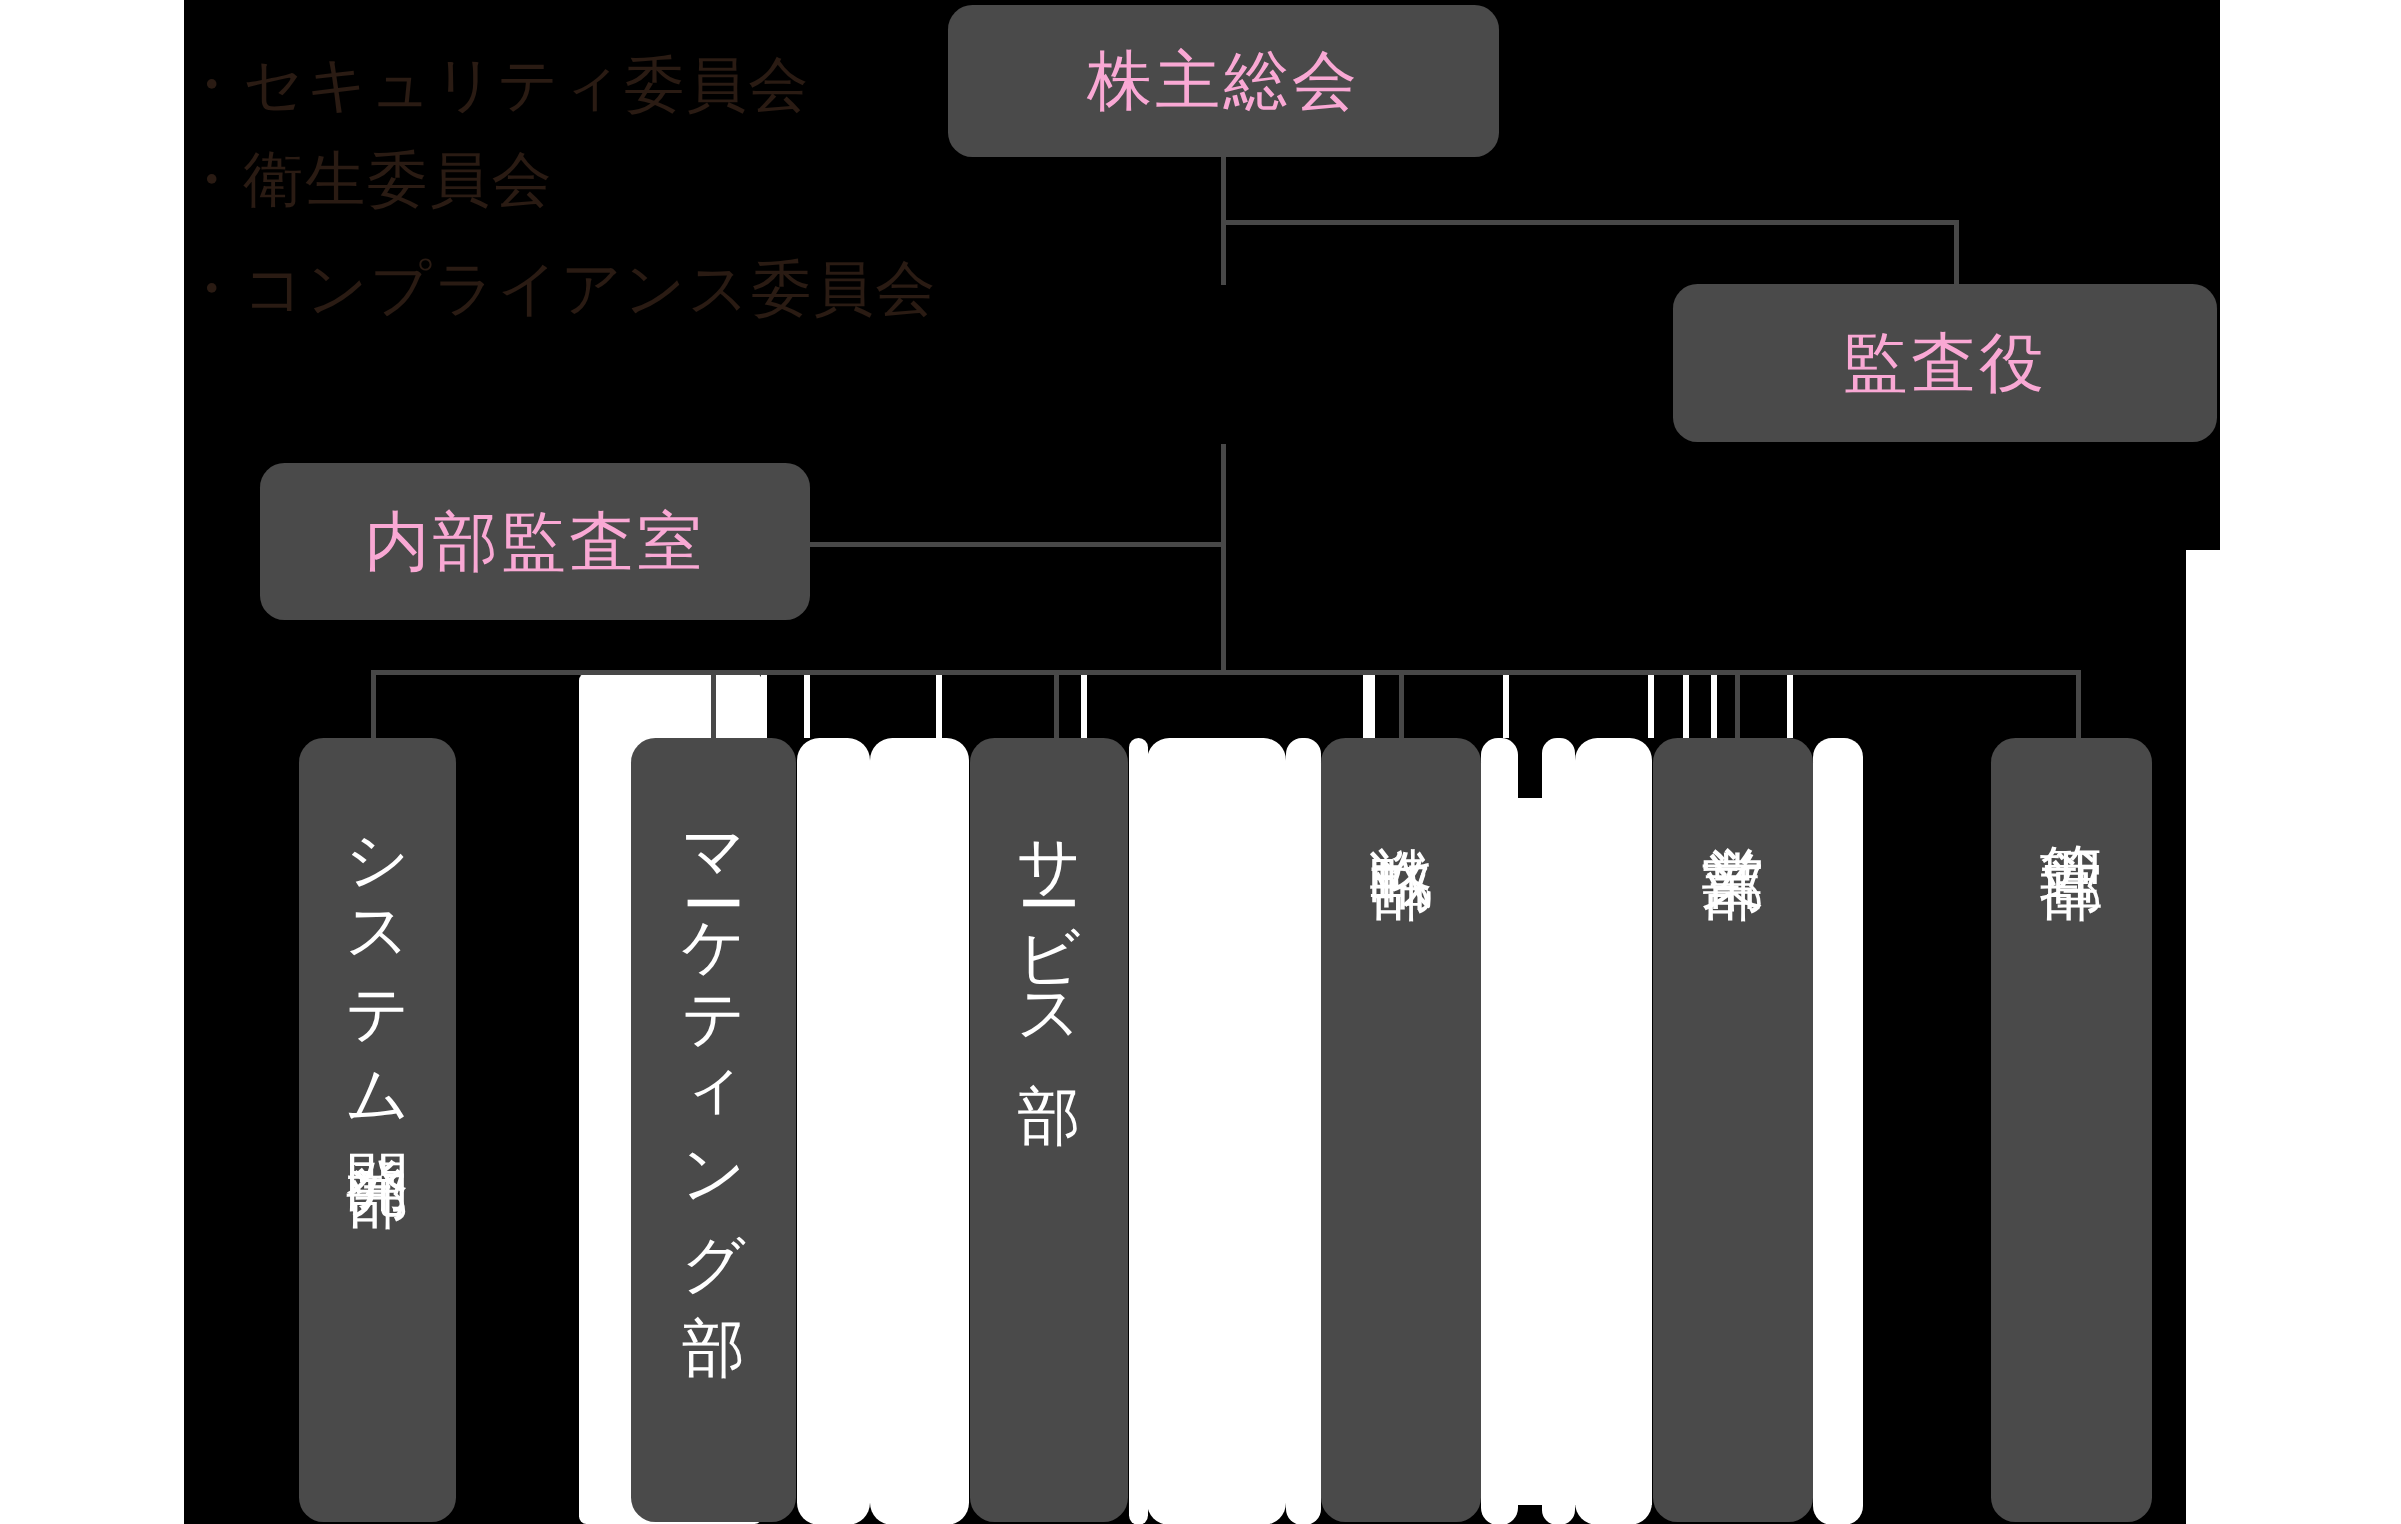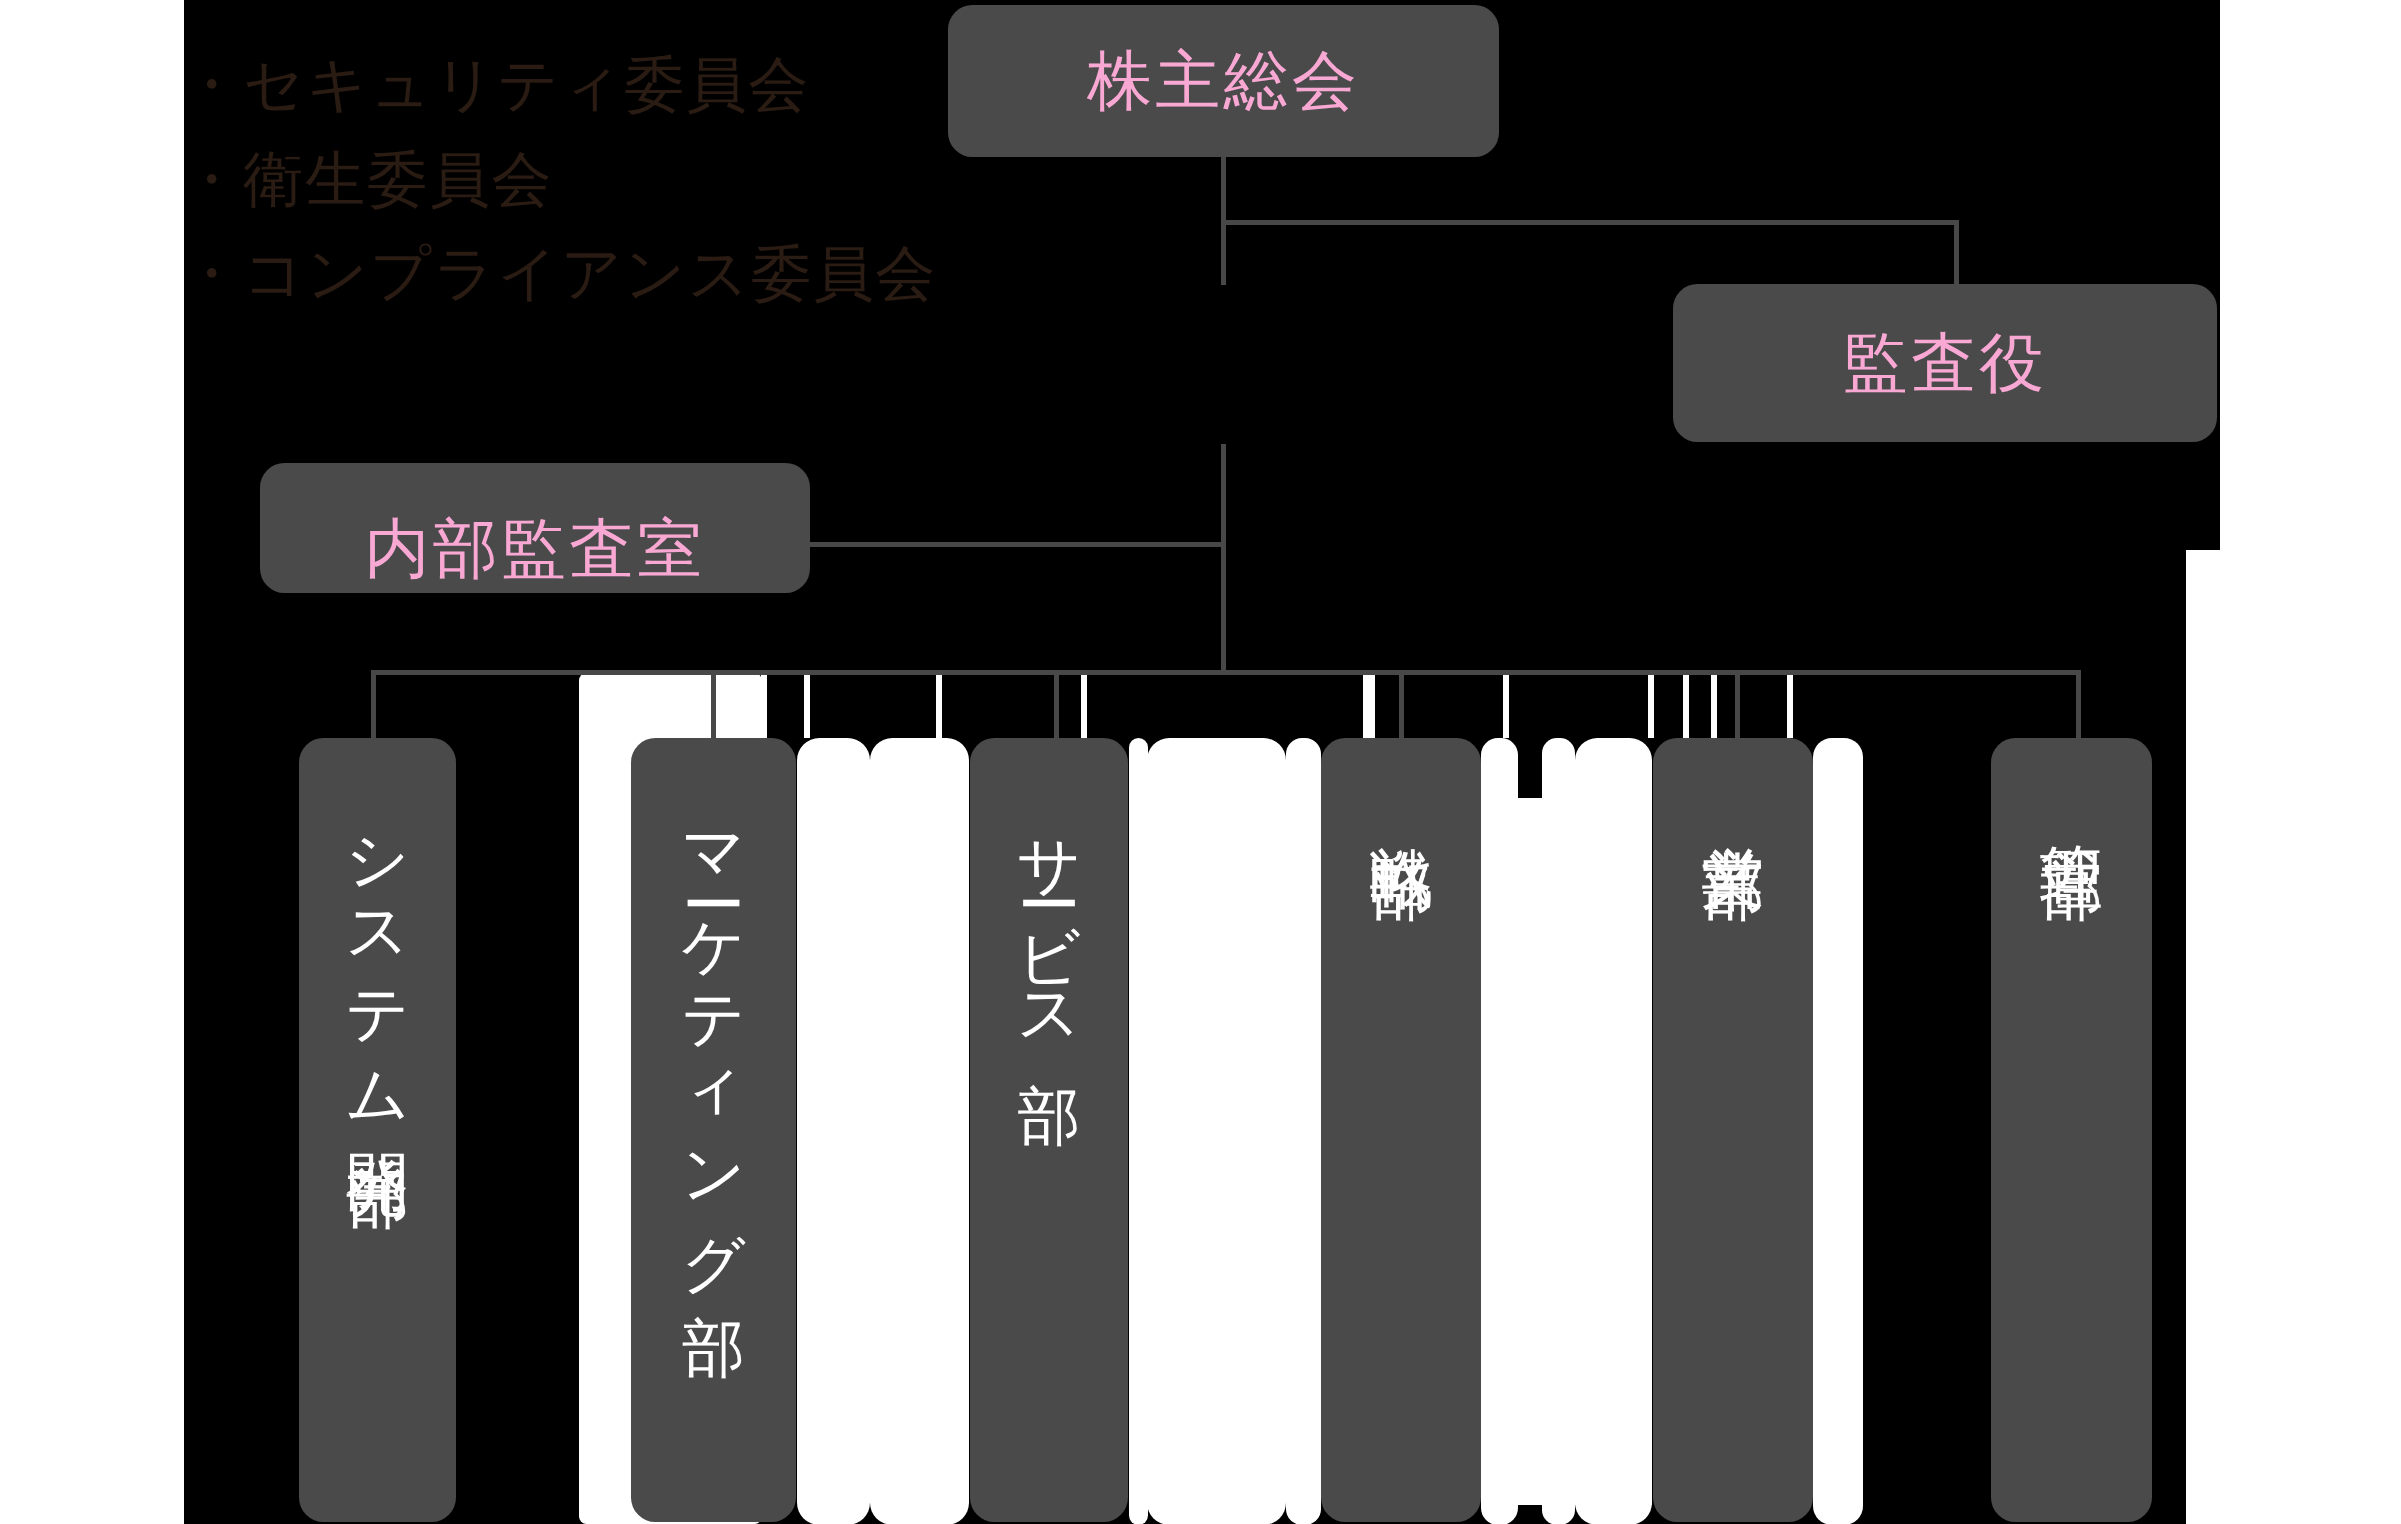--- a/index.html
+++ b/index.html
@@ -43,41 +43,41 @@
   .gs4 { left:1399px; } .gs5 { left:1735px; } .gs6 { left:2076px; }
   
   .box {
     position:absolute; background:#4a4a4a; border-radius:24.5px;
     display:flex; align-items:center; justify-content:center;
     color:#f9a8d4; font-size:65px; letter-spacing:3.2px; white-space:nowrap;
   }
   .bx-shareholders { left:948px; top:5.3px;  width:551px; height:152px; }
   .bx-board        { left:953px; top:286px; width:542px; height:158px; }
   .bx-auditor      { left:1673px; top:284px; width:544px; height:158px; }
-  .bx-internal     { left:260px;  top:463px; width:550px; height:130px;align-items:flex-end; }
+  .bx-internal     { left:260px;  top:463px; width:550px; height:157px; }
   .dept {
     position:absolute; top:738px; height:784px; background:#4a4a4a; border-radius:24.5px;
     display:flex; justify-content:center; align-items:flex-start;
   }
   .dept .vlabel {
     writing-mode:vertical-rl; text-orientation:mixed;
     color:#fff; font-size:63px; letter-spacing:5.3px; margin-top:57px; white-space:nowrap;
   }
   .dp-sys   { left:299px;  width:157px; }
   .dp-mkt   { left:631px; width:165px; }
   .dp-svc   { left:970px; width:158px; }
   .dp-str   { left:1321px; width:160px; }
   .dp-sales { left:1653px; width:160px; }
   .dp-admin { left:1991px; width:161px; }
   
   .committees { position:absolute; left:181px; top:0; color:#2a1b13; font-size:60px; }
   .committee-item { position:absolute; left:0; white-space:nowrap; letter-spacing:2.1px;text-align:right; }
   .ci-0 { top:45px; }
   .ci-1 { top:140px;font-family:Liberation Serif, serif; }
-  .ci-2 { top:234px; }
+  .ci-2 { top:249px; }
 </style>
 </head>
 <body>
 
 <div class="stage">
 
   <div class="wh wm-left"></div>
   <div class="wh wm-rtop"></div>
   <div class="wh wm-rbot"></div>
   <div class="wh wboxA"></div>

